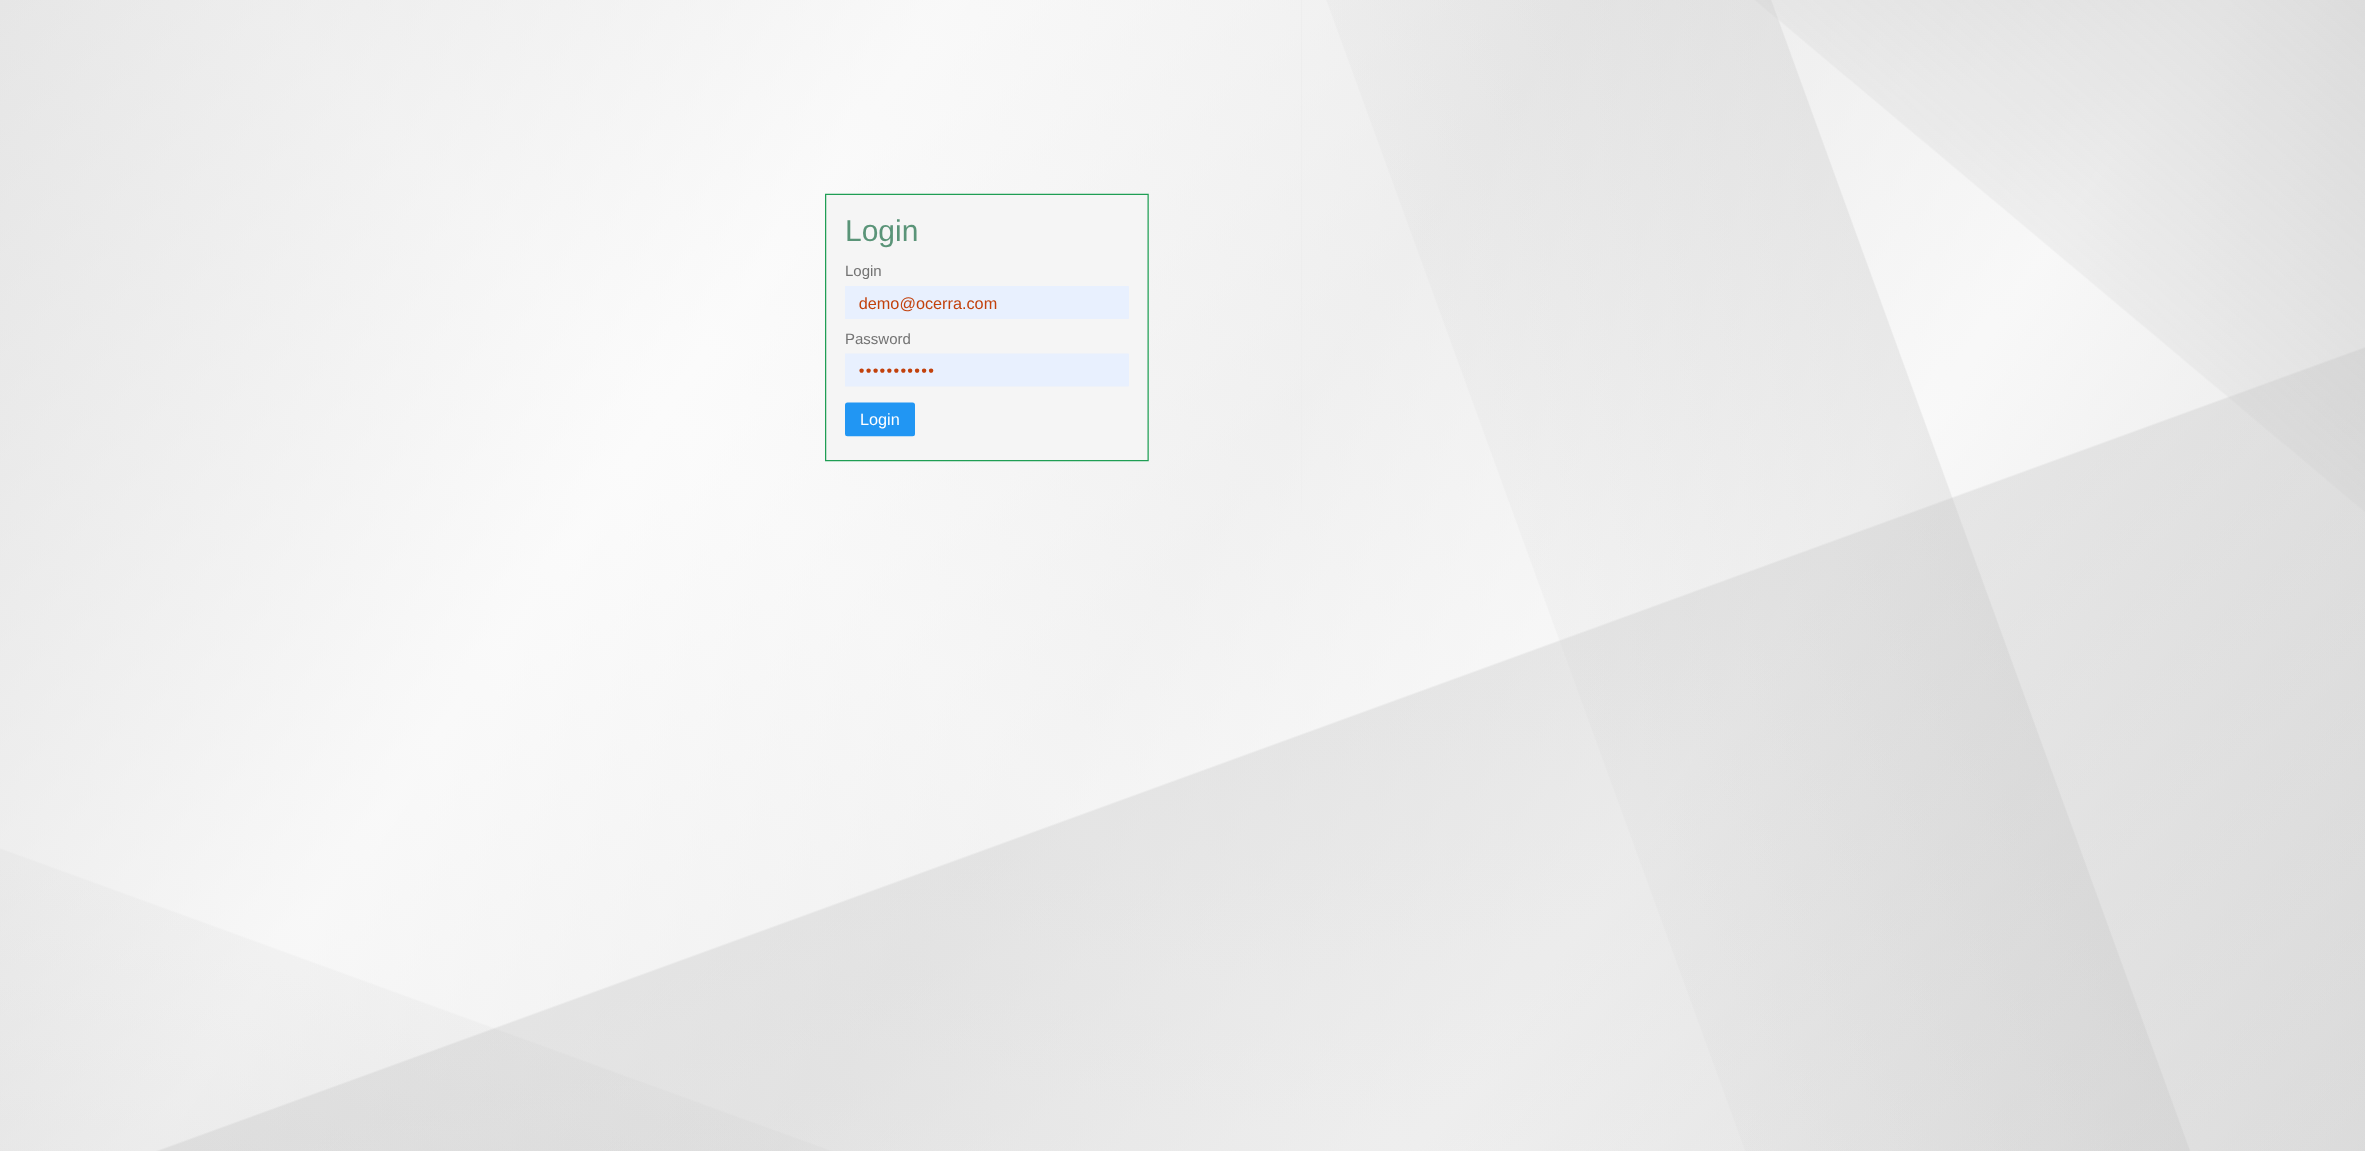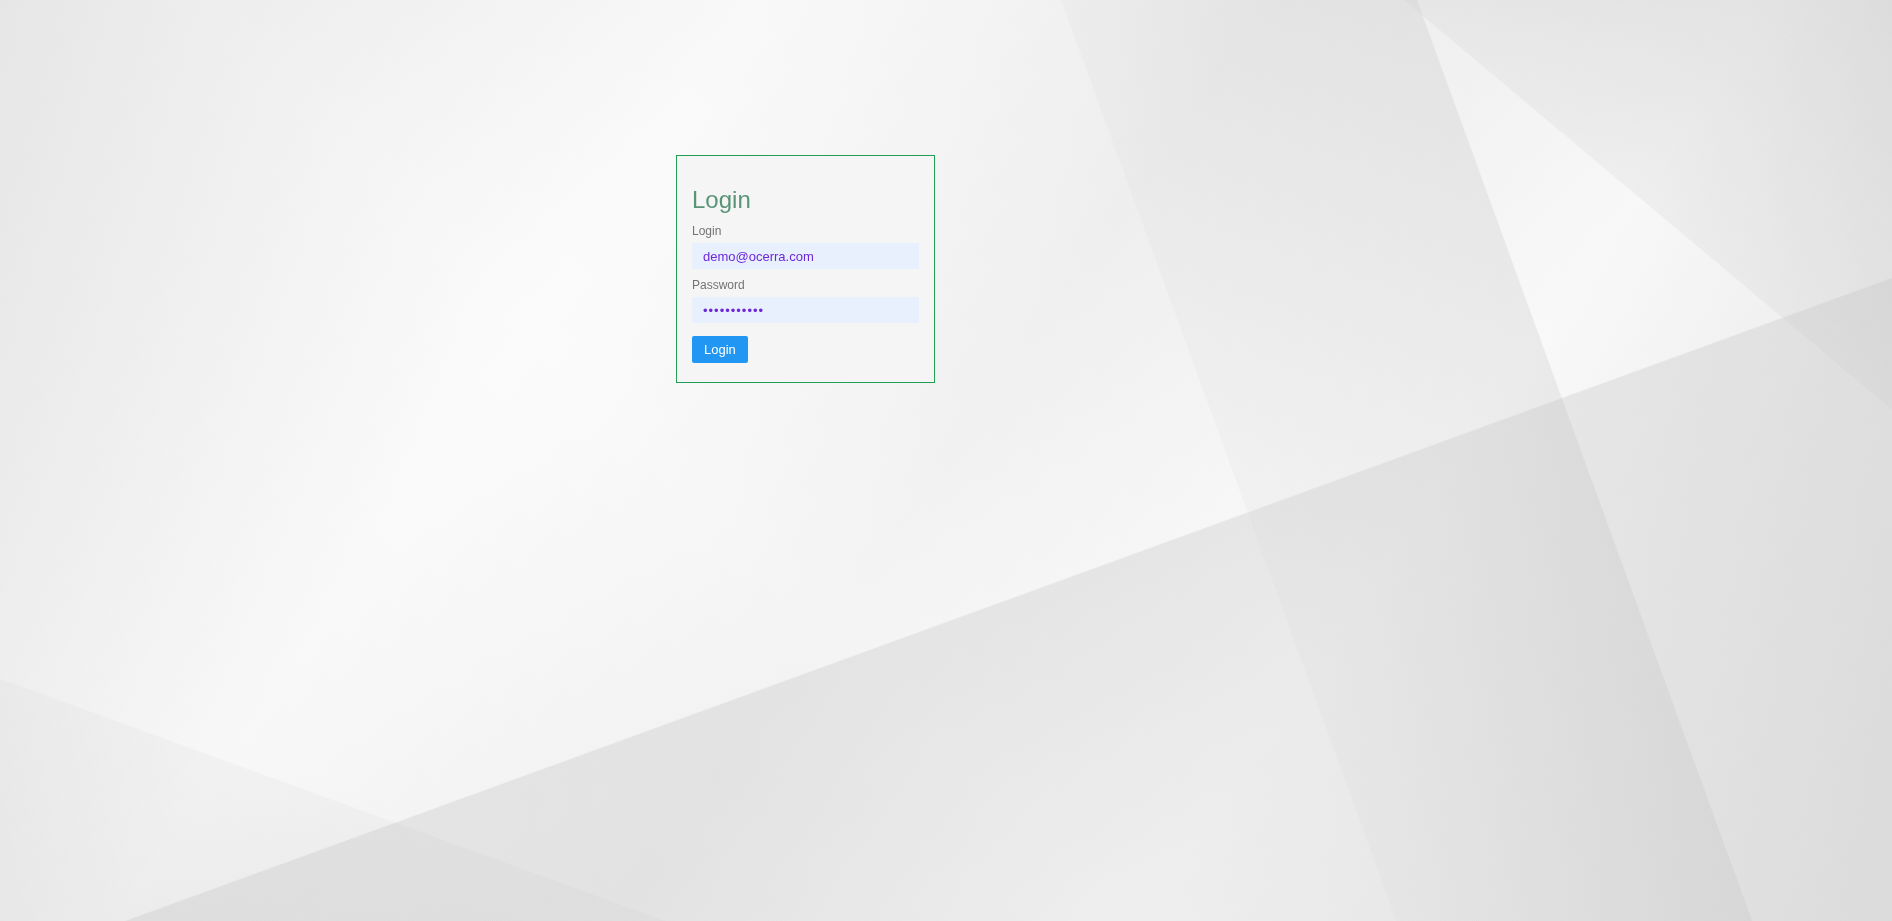--- a/index.html
+++ b/index.html
@@ -50,25 +50,25 @@
       width: 45%;
       height: 100%;
       background:
         linear-gradient(220deg, rgba(180,180,180,0.35) 0%, rgba(200,200,200,0.2) 25%, transparent 25.1%),
         linear-gradient(250deg, transparent 0%, transparent 40%, rgba(190,190,190,0.25) 40.1%, rgba(210,210,210,0.15) 70%, transparent 70.1%);
     }
     
     .login-card {
       position: absolute;
       top: 155px;
-      left: 676px;
+      left: 660px;
       width: 259px;
       background-color: #f5f5f5;
       border: 1px solid #1f9e54;
-      padding: 30px 15px 19px 15px;
+      padding: 16px 15px 19px 15px;
       z-index: 10;
     }
     
     .login-title {
       color: #5a9478;
       font-size: 24px;
       font-weight: 500;
       margin-bottom: 10px;
     }
     
@@ -78,21 +78,21 @@
       font-size: 12px;
       margin-bottom: 5px;
     }
     
     .form-input {
       width: 100%;
       padding: 5px 10px;
       font-size: 13px;
       background-color: #e8f0fe;
       border: 1px solid #e8f0fe;
-      color: #6d28d9;
+      color: #c2410c;
       margin-bottom: 9px;
       height: 26px;
       outline: none;
     }
     
     .form-input[type="password"] {
       letter-spacing: 1px;
       margin-bottom: 13px;
     }
     

